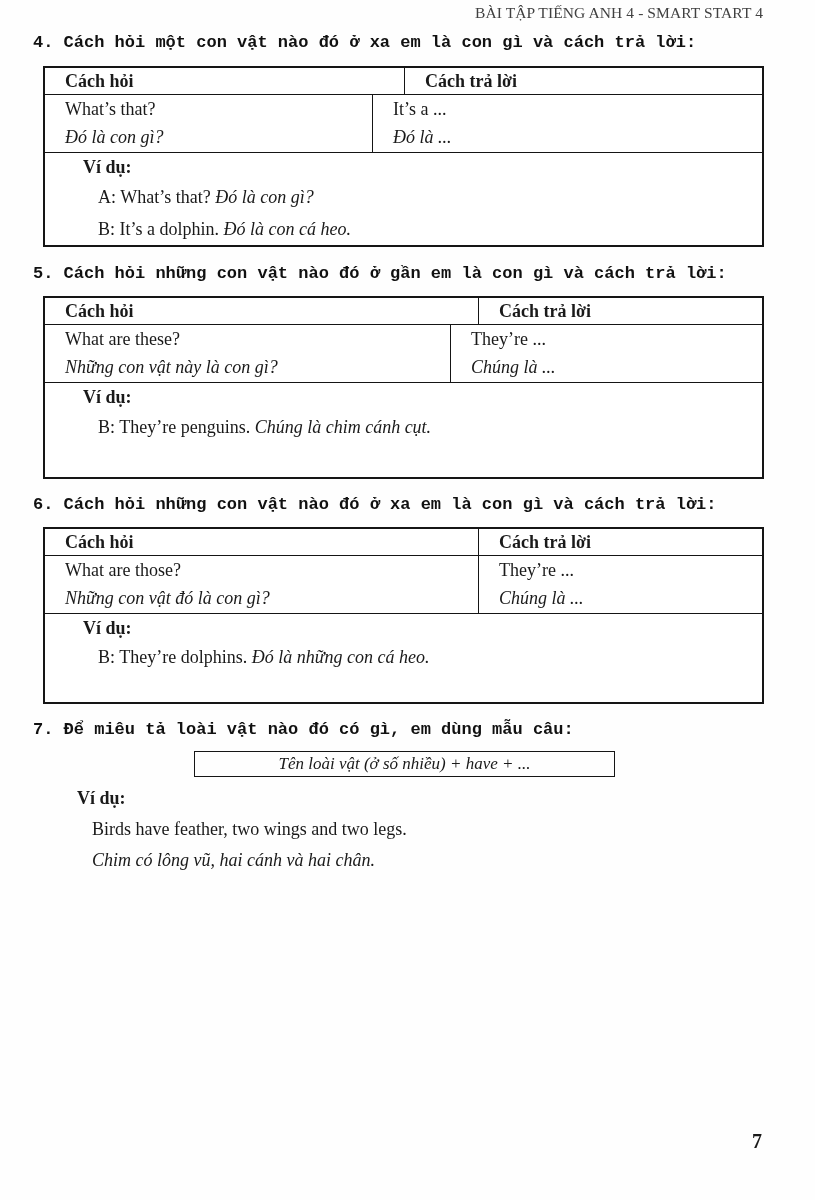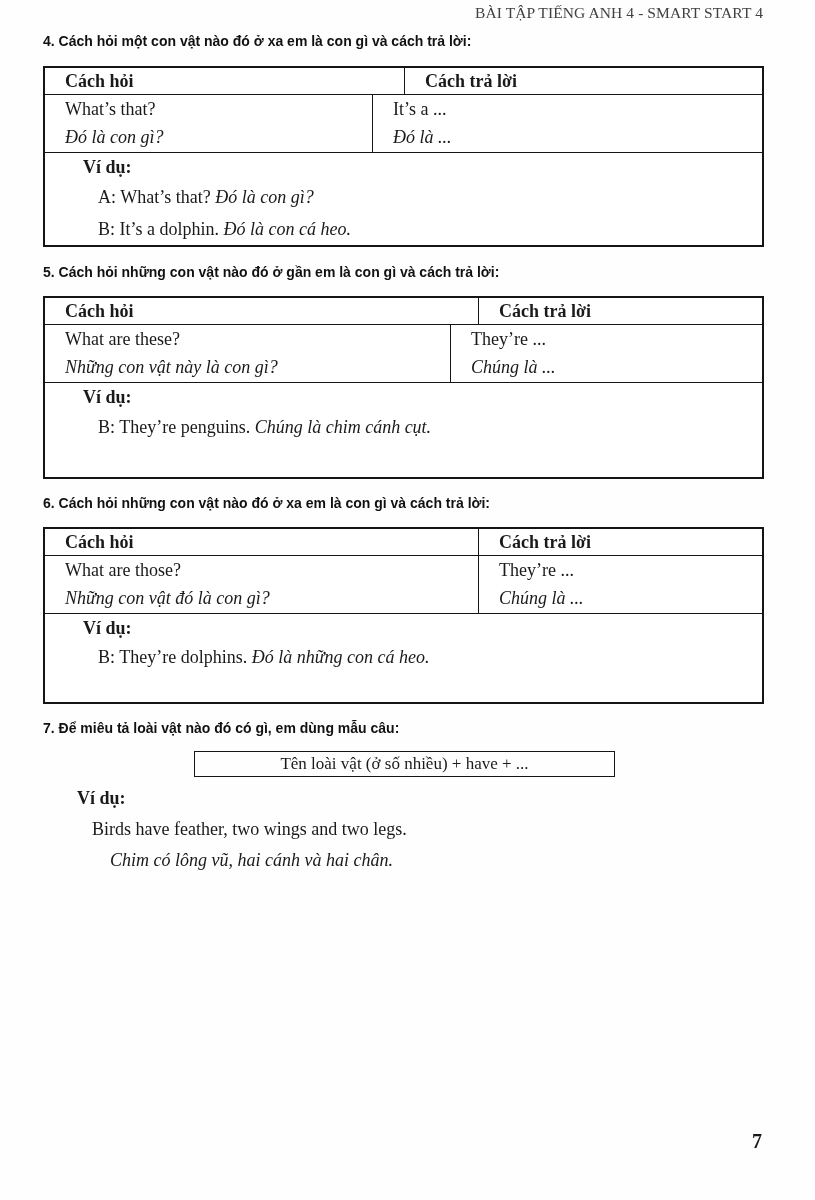--- a/index.html
+++ b/index.html
@@ -12,23 +12,23 @@
     }
     .page { position: relative; width: 815px; height: 1200px; background: #fefefe; }
 
     .running-header {
       position: absolute; top: 4px; right: 52px;
       font-family: "Liberation Serif", serif;
       font-size: 15.5px; letter-spacing: 0.1px; color: #404040;
     }
 
     .section-title {
-      position: absolute; left: 43px;
-      font-family: Liberation Sans, sans-serif;
-      font-weight: bold; font-size: 14px; color: #111;
+      position: absolute; left: 33px;
+      font-family: Liberation Mono, monospace;
+      font-weight: bold; font-size: 17px; color: #111;
       white-space: nowrap;
     }
 
     .qa-table {
       position: absolute; left: 43px; width: 721px;
       border: 2px solid #151515;
       background: #fff;
     }
     .qa-row {
       display: flex;
@@ -47,32 +47,32 @@
 
     .example-box { padding-left: 38px; font-family: "Liberation Serif", serif; font-size: 18px; }
     .example-label { font-weight: bold; height: 28px; line-height: 28px; }
     .example-line { padding-left: 15px; height: 32px; line-height: 32px; }
     .example-line .vi { font-style: italic; }
 
     .pattern-box {
       position: absolute; left: 194px; top: 751px; width: 421px; height: 26px;
       border: 1.5px solid #151515;
       text-align: center; line-height: 23px;
-      font-family: "Liberation Serif", serif; font-size: 17px;
+      font-family: "Liberation Serif", serif; font-size: 17px; font-style: italic;
     }
 
     .s7-label {
       position: absolute; left: 77px; top: 788px;
       font-family: "Liberation Serif", serif; font-weight: bold; font-size: 18px;
     }
     .s7-line {
       position: absolute; left: 92px;
       font-family: "Liberation Serif", serif; font-size: 18px;
     }
-    .s7-line.vi { font-style: italic; margin-left: 18px; }
+    .s7-line.vi { font-style: italic; }
 
     .page-number {
       position: absolute; left: 752px; top: 1130px;
       font-family: "Liberation Serif", serif; font-weight: bold; font-size: 20px;
     }
   </style>
 </head>
 <body>
 
 <div class="page">

